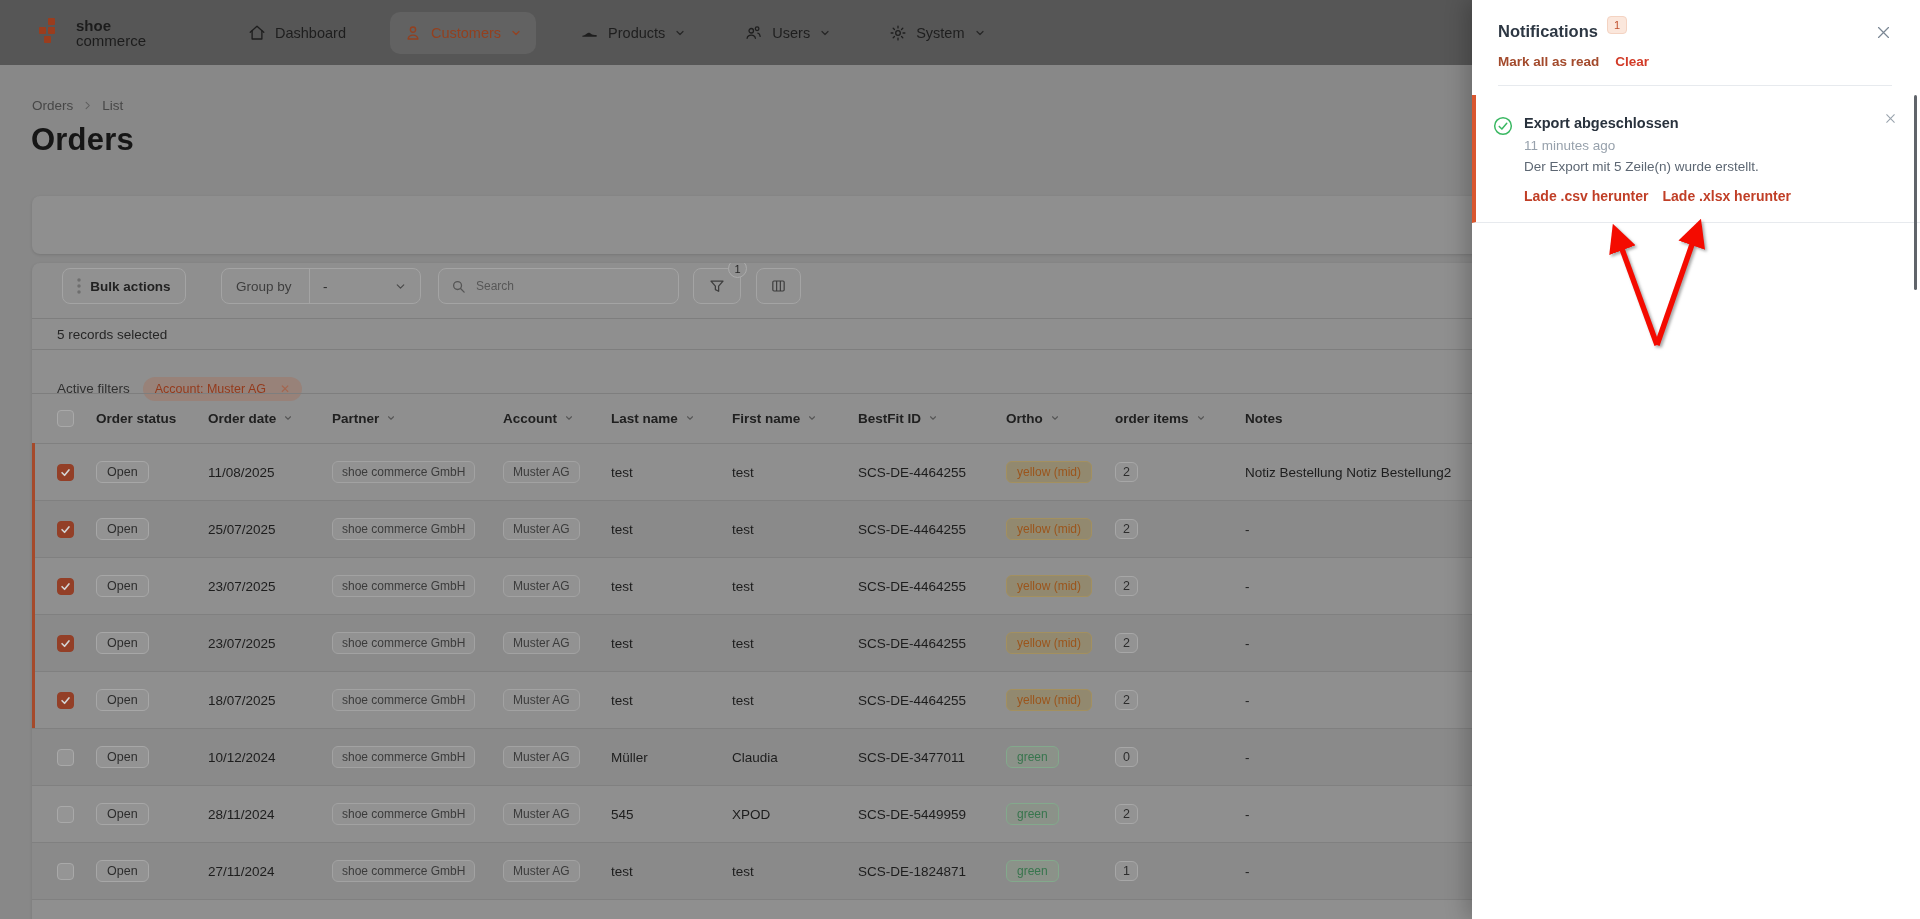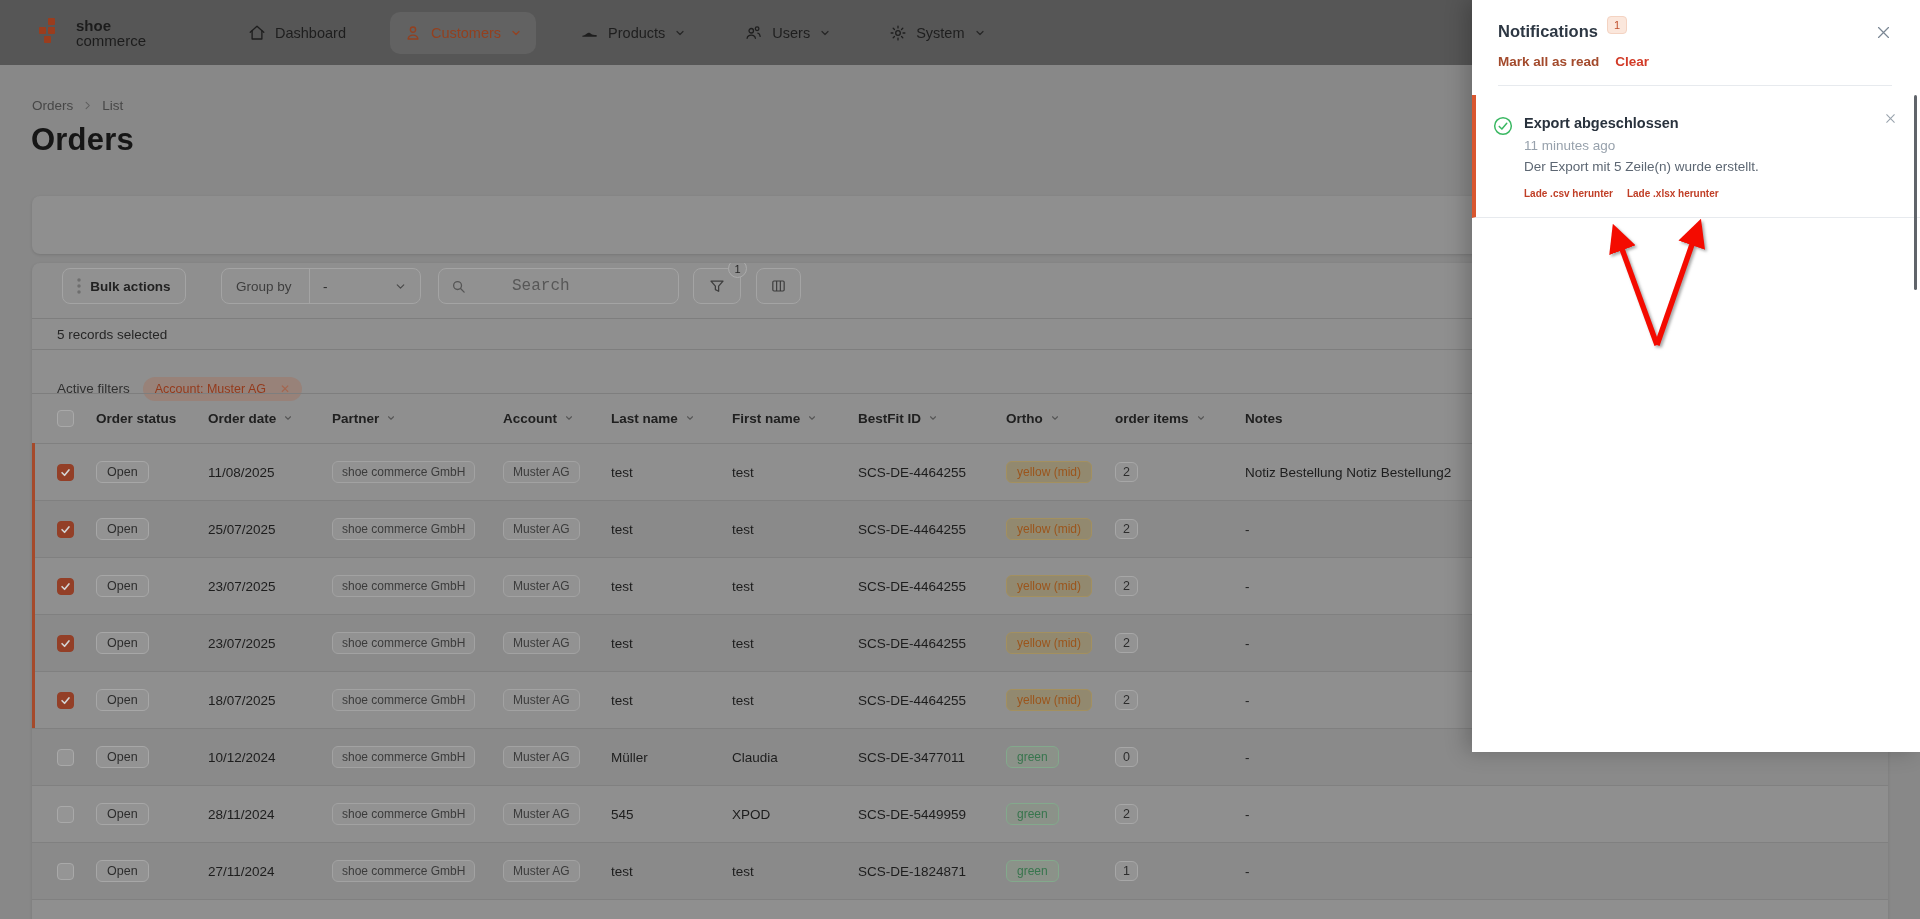--- a/index.html
+++ b/index.html
@@ -32,21 +32,21 @@
   .divider { position:absolute; left:0; right:0; height:1px; background:#7e7e7e; }
 
   
   .toolbar { position:absolute; top:5px; left:30px; right:20px; height:36px; display:flex; align-items:center; }
   .btn { display:flex; align-items:center; justify-content:center; height:36px; border:1px solid #a4a4a4; border-radius:8px; background:#919191; cursor:pointer; }
   .btn-bulk { width:124px; gap:9px; font-size:13.5px; font-weight:bold; color:#222222; }
   .groupby { display:flex; height:36px; border:1px solid #a4a4a4; border-radius:8px; background:#919191; margin-left:35px; width:200px; overflow:hidden; }
   .groupby .seg1 { display:flex; align-items:center; padding:0 14px; font-size:13.5px; color:#3e3e3e; border-right:1px solid #a4a4a4; flex:0 0 88px; }
   .groupby .seg2 { display:flex; align-items:center; justify-content:space-between; padding:0 13px; flex:1; font-size:13.5px; color:#2a2a2a; cursor:pointer; }
   .searchbox { display:flex; align-items:center; gap:10px; height:36px; width:241px; margin-left:17px; border:1px solid #a4a4a4; border-radius:8px; background:#919191; padding:0 12px; }
-  .searchbox input { border:none; outline:none; background:transparent; font-size:16px; color:#2a2a2a; width:100%; font-family:Liberation Mono, monospace;margin-left:36px; }
+  .searchbox input { border:none; outline:none; background:transparent; font-size:12px; color:#2a2a2a; width:100%; font-family:Liberation Sans, sans-serif; }
   .searchbox input::placeholder { color:#575757; }
   .btn-icon { width:48px; margin-left:14px; position:relative; }
   .btn-icon.cols { width:45px; margin-left:15px; }
   .count-badge { position:absolute; top:-10px; right:-7px; width:19px; height:19px; border-radius:50%; background:#929292; border:1px solid #ababab; font-size:11px; color:#262626; display:flex; align-items:center; justify-content:center; }
 
   
   .selection-bar { position:absolute; top:56px; left:0; right:0; height:30px; display:flex; align-items:center; padding-left:25px; font-size:13.5px; color:#262626; }
   .filters-bar { position:absolute; top:104px; left:0; right:0; height:43px; display:flex; align-items:center; padding-left:25px; gap:13px; }
   .filters-label { font-size:13.5px; color:#303030; }
   .filter-chip { display:flex; align-items:center; gap:14px; background:#988279; border-radius:13px; padding:5px 12px; font-size:12.5px; color:#943a1c; cursor:pointer; }
@@ -64,36 +64,36 @@
   .cb { width:17px; height:17px; margin-left:2px; border-radius:4px; border:1px solid #a9a9a9; background:#959595; display:flex; align-items:center; justify-content:center; cursor:pointer; }
   .cb.checked { background:#933f27; border-color:#933f27; }
   .pill { display:inline-block; border:1px solid #a7a7a7; border-radius:6px; background:#939393; padding:3px 10px; font-size:12.5px; color:#2d2d2d; white-space:nowrap; }
   .pill.chip { font-size:12px; color:#3b3b3b; border-color:#a2a2a2; background:#929292; padding:3px 9px; }
   .pill.badge-yellow { font-size:12px; color:#9b551c; border-color:#a3905f; background:#92896f; }
   .pill.badge-green { font-size:12px; color:#37754d; border-color:#83a98c; background:#8b9289; }
   .pill.items { padding:2px 7px; }
   .cell-text { white-space:nowrap; overflow:hidden; }
 
   
-  .panel { position:absolute; top:0; right:0; width:448px; height:752px; background:#ffffff; box-shadow:-6px 0 20px rgba(0,0,0,.22); z-index:10; }
+  .panel { position:absolute; top:0; right:0; width:448px; height:919px; background:#ffffff; box-shadow:-6px 0 20px rgba(0,0,0,.22); z-index:10; }
   .panel-head { padding:22px 28px 0 26px; position:relative; }
   .panel-title-row { display:flex; align-items:flex-start; }
   .panel-title { font-size:16.5px; font-weight:bold; color:#2d3743; }
   .panel-badge { margin-left:9px; margin-top:-6px; background:#fbe7dc; border:1px solid #f4d3c2; color:#c0502e; font-size:11px; border-radius:4px; padding:2px 6px; }
   .panel-close { position:absolute; top:24px; right:28px; cursor:pointer; display:flex; }
   .panel-links { margin-top:13px; display:flex; gap:16px; font-size:13.5px; font-weight:bold; }
   .link-markall { color:#a34a2c; cursor:pointer; }
   .link-clear { color:#d23b28; cursor:pointer; }
   .panel-divider { height:1px; background:#e7eaee; margin-top:16px; }
   .notif-item { position:relative; margin-top:9px; border-left:4px solid #d9572f; border-bottom:1px solid #e7eaee; padding:20px 12px 18px 48px; }
   .notif-icon { position:absolute; left:17px; top:21px; }
   .notif-title { font-size:14.5px; font-weight:bold; color:#29323d; }
   .notif-time { margin-top:7px; font-size:13.5px; color:#97a1ac; }
   .notif-body { margin-top:6px; font-size:13.5px; color:#5d6773; }
-  .notif-dl { margin-top:14px; display:flex; gap:14px; font-size:10px; font-weight:bold; }
+  .notif-dl { margin-top:14px; display:flex; gap:14px; font-size:14px; font-weight:bold; }
   .notif-dl span { color:#c03e26; cursor:pointer; }
   .notif-close { position:absolute; top:17px; right:23px; cursor:pointer; display:flex; }
   .panel-scrollbar { position:absolute; top:95px; right:3px; width:3px; height:195px; background:#60646a; border-radius:2px; }
 
   
   .arrows { position:absolute; left:1565px; top:202px; z-index:20; filter:drop-shadow(2px 2px 1.5px rgba(95,95,95,.55)); pointer-events:none; }
 </style>
 </head>
 <body>
 

